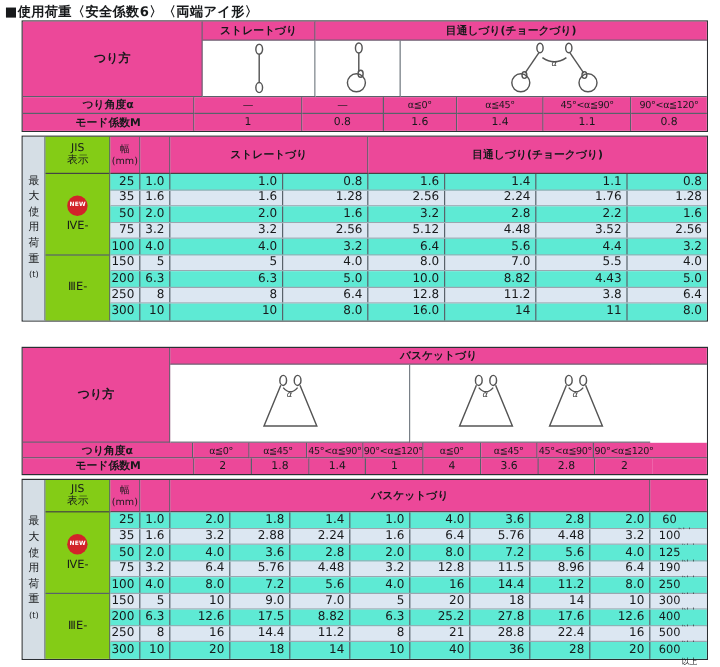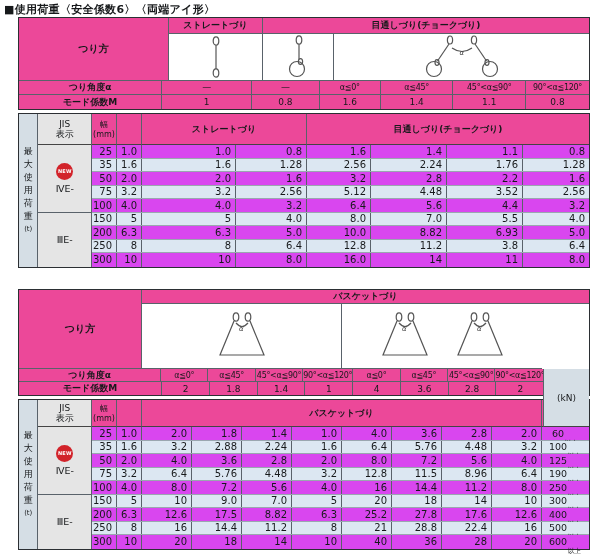--- a/index.html
+++ b/index.html
@@ -15,29 +15,29 @@
 .hd.bold{font-weight:bold}
 .f10{font-size:10px}.f9{font-size:9px}.f8{font-size:8px}
 .ang{font-size:8px;letter-spacing:-.3px}
 .nr{border-right:none!important}
 .nb{border-bottom:none!important}
 .ill{background:#fff;display:flex;align-items:center;justify-content:center;border-right:1px solid #59626a;border-bottom:1px solid #59626a}.w25{width:25px}.w47{width:47px}.w50{width:50px}.w64{width:64px}.w66{width:66px}.w71{width:71px}.w76{width:76px}.w94{width:94px}.w125{width:150px}.w165{width:165px}.w200{width:200px}.w400{width:400px}
 .flex1{flex:1}
 .bb{margin-top:3px;display:flex}
 .vlab{width:20px;background:#d5dee5;border-right:1px solid #59626a;display:flex;flex-direction:column;align-items:center;justify-content:center;font-size:9px;line-height:13px}
 .vlab .unit{font-size:7px}
-.jiscol{width:55px;background:#e5e5e5;border-right:1px solid #59626a;display:flex;flex-direction:column}
+.jiscol{width:55px;background:#84cc16;border-right:1px solid #59626a;display:flex;flex-direction:column}
 .jis-head{border-bottom:1px solid #444;display:flex;flex-direction:column;align-items:center;justify-content:center;font-size:9px;line-height:10px}
 .jis-g{border-bottom:1px solid #59626a;display:flex;flex-direction:column;align-items:center;justify-content:center;gap:3px;font-size:9.5px}
 .new{width:17px;height:17px;border-radius:50%;background:#d2232a;color:#fff;font-size:5px;font-weight:bold;display:flex;align-items:center;justify-content:center;letter-spacing:.2px}
 .grid{flex:1;display:flex;flex-direction:column}
 .ghead{display:flex}
 .ghead .hd{border-bottom:1px solid #444}
 .rows{display:flex;flex-direction:column}
-.drow{display:flex;height:13.5px;border-bottom:1px solid #9aa6b0;background:#d946ef}
+.drow{display:flex;height:13.5px;border-bottom:1px solid #9aa6b0;background:#5eead4}
 .rows div.drow:nth-of-type(even){background:#dce7f2}
 .rows div.drow:last-of-type{border-bottom:none}
 .cell{border-right:1px solid #59626a;display:flex;align-items:center;justify-content:flex-end;padding-right:4px;font-size:10px}
 .cell.last{border-right:none}
 .knv{justify-content:center;padding-right:1px;font-size:9.5px}
 .ue{font-size:6.5px;margin-left:1px;margin-top:20px}
 .kncell{position:absolute;right:1px;top:80px;width:46px;height:58px;background:#d5dee5;border-left:1px solid #59626a;border-bottom:1px solid #444;display:flex;align-items:center;justify-content:center;font-size:9px;z-index:3}
 svg{display:block}
 .sline{stroke:#555;stroke-width:1.2;fill:none}
 .alpha{font-size:7px;font-style:italic;fill:#444}
@@ -207,21 +207,21 @@
             <div class="cell w66 last">4.0</div>
           </div>
 
           <div class="drow">
             <div class="cell w25">200</div>
             <div class="cell w25">6.3</div>
             <div class="cell w94">6.3</div>
             <div class="cell w71">5.0</div>
             <div class="cell w64">10.0</div>
             <div class="cell w76">8.82</div>
-            <div class="cell w76">6.93</div>
+            <div class="cell w76">4.43</div>
             <div class="cell w66 last">5.0</div>
           </div>
 
           <div class="drow">
             <div class="cell w25">250</div>
             <div class="cell w25">8</div>
             <div class="cell w94">8</div>
             <div class="cell w71">6.4</div>
             <div class="cell w64">12.8</div>
             <div class="cell w76">11.2</div>
@@ -491,14 +491,13 @@
             <div class="cell w50">20</div>
             <div class="cell w47 last knv">
               <span>600</span>
               <span class="ue">以上</span>
             </div>
           </div>
         </div>
     </div>
   </div>
 
-  <div class="kncell">(kN)</div>
 </div>
 
 </body></html>

